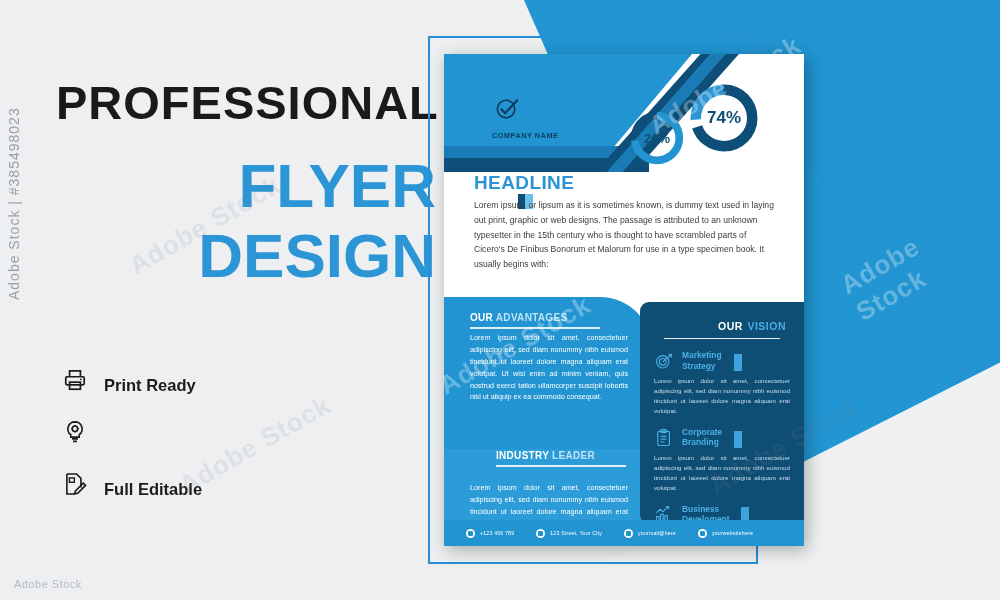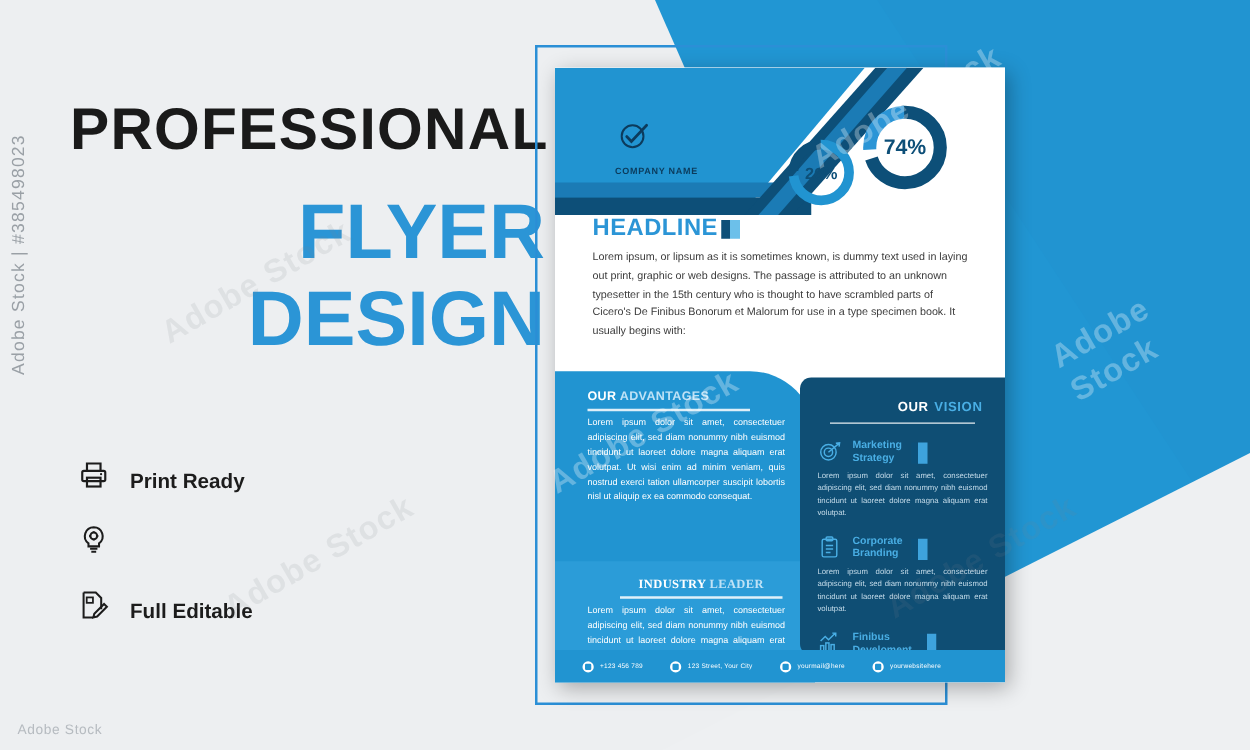--- a/index.html
+++ b/index.html
@@ -106,21 +106,21 @@
   .donut-small { position:absolute; left:183px; top:54px; width:60px; height:60px; }
   .donut-large { position:absolute; left:242px; top:26px; width:76px; height:76px; }
   .donut-label {
     position:absolute; inset:0; display:flex; align-items:center; justify-content:center;
     font-weight:bold; color:#0d4f78;
   }
   .donut-small .donut-label { font-size:13px; }
   .donut-large .donut-label { font-size:17px; }
 
   
-  .headline-row { position:absolute; left:30px; top:118px; display:flex; align-items:center; }
+  .headline-row { position:absolute; left:30px; top:118px; display:flex; align-items:center;flex-direction:column; }
   .headline-txt {
     font-size:19px; font-weight:bold; color:#2b95d6; letter-spacing:.4px;
   }
   .headline-block {
     width:15px; height:15px; margin-left:3px;
     background:linear-gradient(to right,#0d4f78 45%,#6cc0ea 45%);
   }
   .intro-p {
     position:absolute; left:30px; top:144px; width:300px;
     font-size:8.6px; line-height:1.72; color:#3c3c3c; text-align:left;
@@ -140,21 +140,21 @@
   .sec-head .w { color:#ffffff; }
   .sec-head .l { color:#bfe2f6; }
   .sec-rule { height:1.5px; background:#ffffff; opacity:.85; margin-top:4px; }
 
   .adv-head { position:absolute; left:26px; top:258px; width:130px; }
   .adv-body {
     position:absolute; left:26px; top:278px; width:158px;
     font-size:7.2px; line-height:1.65; color:#ffffff; text-align:justify;
   }
 
-  .ind-head { position:absolute; left:52px; top:408px; width:130px; text-align:center;font-family:Liberation Serif, serif; }
+  .ind-head { position:absolute; left:52px; top:396px; width:130px; text-align:left; }
   .ind-body {
     position:absolute; left:26px; top:428px; width:158px;
     font-size:7.2px; line-height:1.65; color:#ffffff; text-align:justify;
   }
 
   
   .vision {
     position:absolute; left:196px; top:248px; width:164px; height:222px;
     background:#0f4e74; border-radius:9px 0 0 9px; overflow:hidden;
   }
@@ -362,21 +362,21 @@
       <div class="v-item-top">
         <span class="v-icon">
           <svg width="20" height="20" viewBox="0 0 24 24" fill="none" stroke="#49aee4" stroke-width="1.4">
             <path d="M3 10.5l4.4-4.2 3.2 3 6.4-6.1M14.2 3h3.3v3.2"></path>
             <rect x="3" y="15" width="3" height="6"></rect>
             <rect x="8" y="12.4" width="3" height="8.6"></rect>
             <rect x="13" y="14" width="3" height="7"></rect>
           </svg>
         </span>
         <span class="v-title">
-          <span>Finibus</span><br>
+          <span>Business</span><br>
           <span>Develoment</span>
         </span>
         <span class="v-tag"></span>
       </div>
 
     </div>
   </div>
 
   <div class="footer">
     <div class="f-item">

